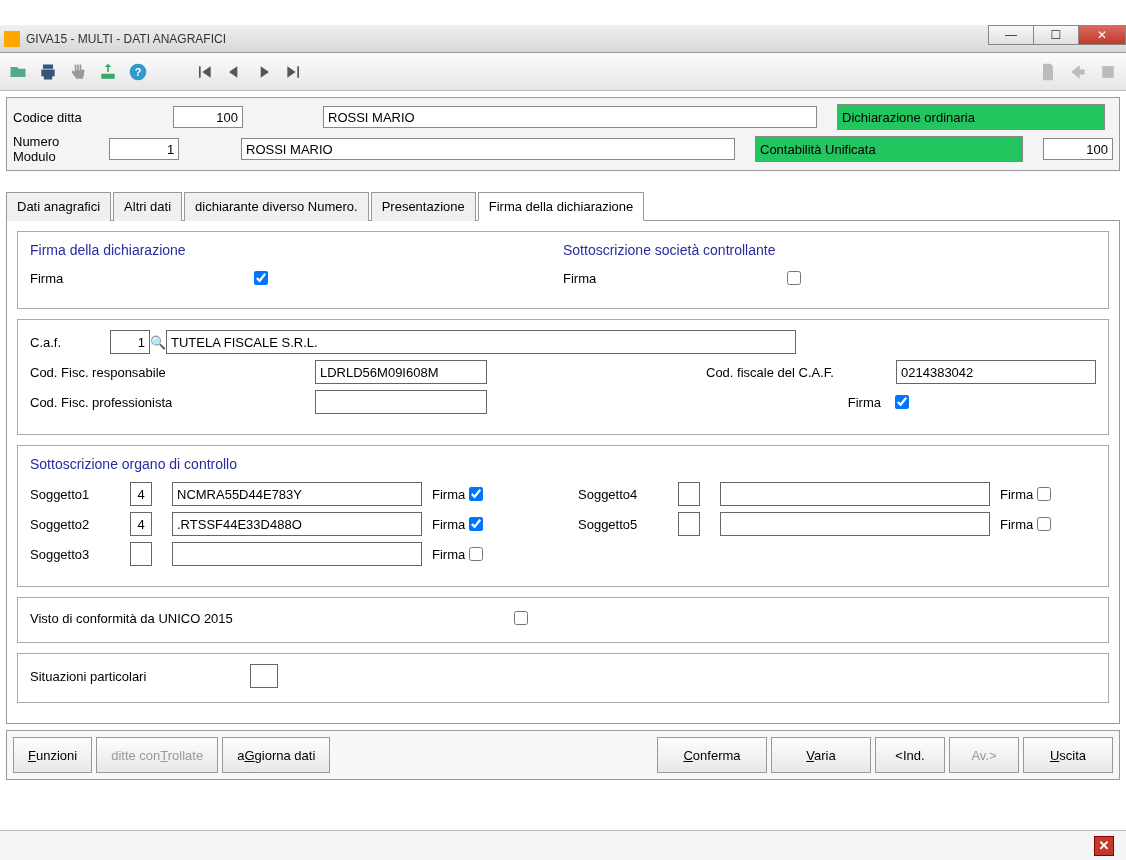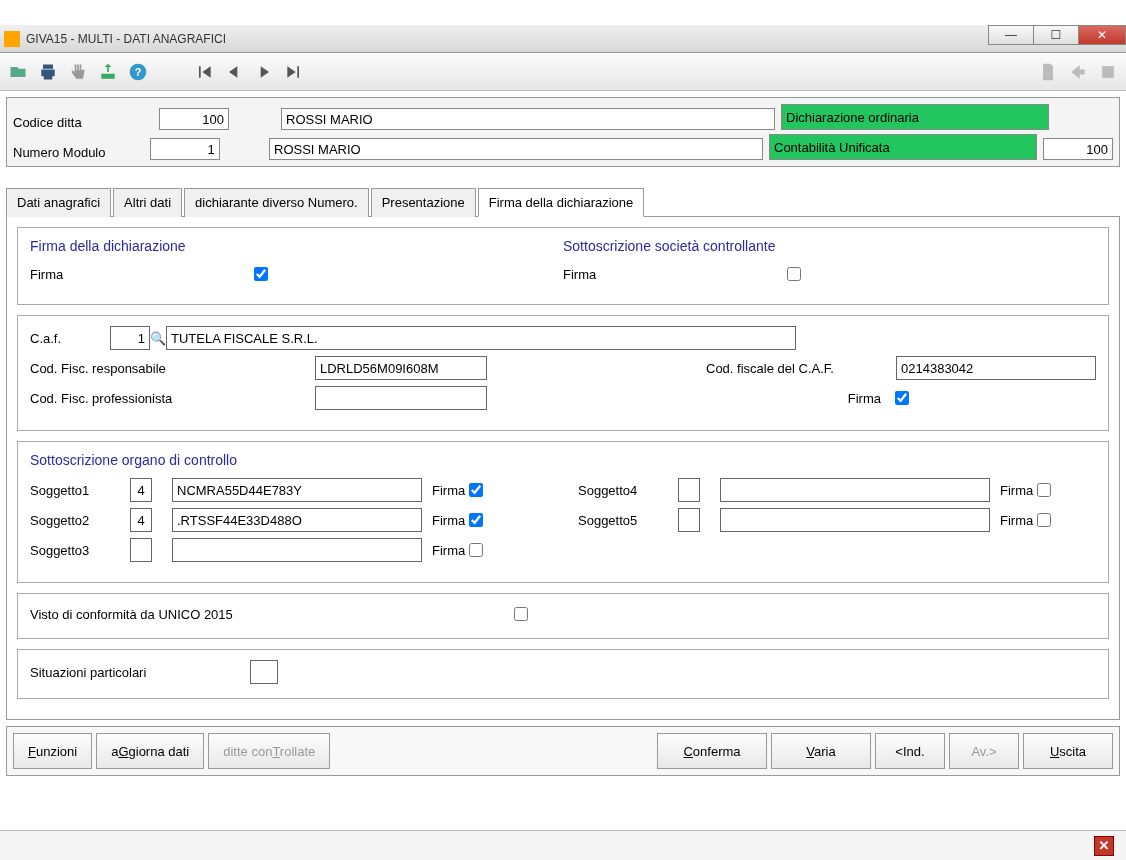--- a/index.html
+++ b/index.html
@@ -18,21 +18,21 @@
 .tbtn { width: 24px; height: 24px; display: flex; align-items: center; justify-content: center; color: #357; }
 .tbtn svg { width: 20px; height: 20px; }
 .tsep { width: 30px; }
 .tgroup-right { margin-left: auto; display: flex; gap: 6px; }
 
 
 .outer { padding: 6px; }
 
 
 .header-box { border: 1px solid #999; padding: 6px; background: #f4f4f4; }
-.header-row { display: flex; align-items: flex-end; margin-bottom: 4px; gap: 6px; }
+.header-row { display: flex; align-items: center; margin-bottom: 4px; gap: 20px; }
 .header-row:last-child { margin-bottom: 0; }
 .hlabel { width: 140px; }
 .hfield-sm { width: 70px; height: 22px; border: 1px solid #888; background: #fff; text-align: right; padding: 2px 4px; }
 .hfield-name { flex: 0 0 494px; height: 22px; border: 1px solid #888; background: #fff; padding: 2px 4px; }
 .hfield-type { flex: 0 0 268px; height: 22px; border: 1px solid #888; background: #22c55e; padding: 12px 4px; }
 .hfield-num2 { width: 70px; height: 22px; border: 1px solid #888; background: #fff; text-align: right; padding: 2px 4px; }
 
 
 .tabs { margin-top: 20px; display: flex; border-bottom: 1px solid #999; }
 .tab { padding: 6px 10px; border: 1px solid #999; border-bottom: none; background: #f0f0f0; position: relative; top: 1px; margin-right: 2px; cursor: pointer; }
@@ -297,25 +297,25 @@
         <input class="finput" style="width: 28px;" value="">
       </div>
     </div>
 
   </div>
 
   <div class="bottom-bar">
     <div class="bbtn">
         <span><span class="ul">F</span>unzioni</span>
       </div>
+    <div class="bbtn disabled">
+        <span>ditte con<span class="ul">T</span>rollate</span>
+      </div>
     <div class="bbtn">
         <span>a<span class="ul">G</span>giorna dati</span>
-      </div>
-    <div class="bbtn disabled">
-        <span>ditte con<span class="ul">T</span>rollate</span>
       </div>
     <div class="bspacer"></div>
     <div class="bbtn" style="width:110px">
         <span><span class="ul">C</span>onferma</span>
       </div>
     <div class="bbtn" style="width:100px">
         <span><span class="ul">V</span>aria</span>
       </div>
     <div class="bbtn" style="width:70px">
         <span>&lt;Ind.</span>

